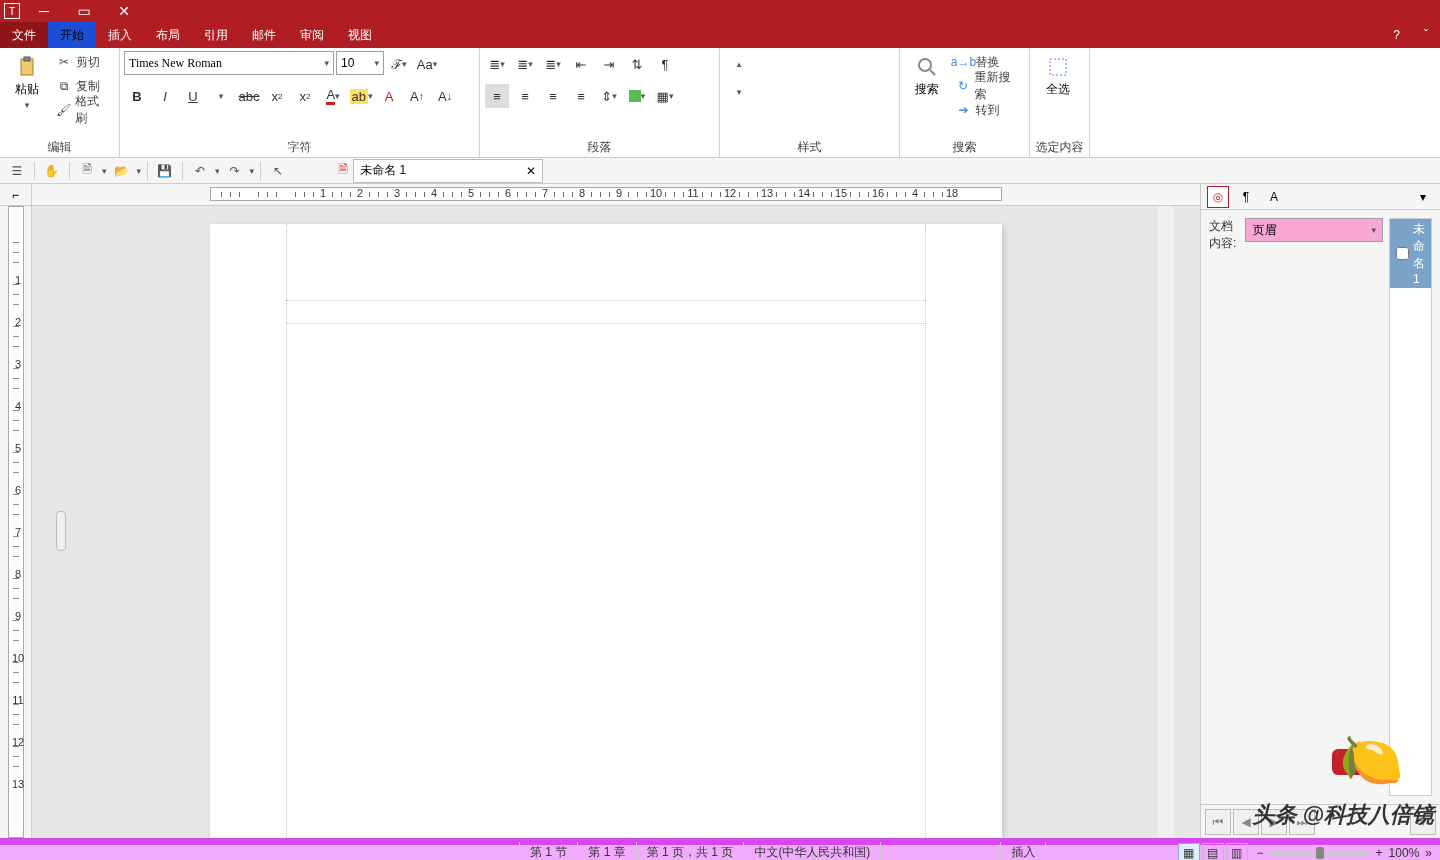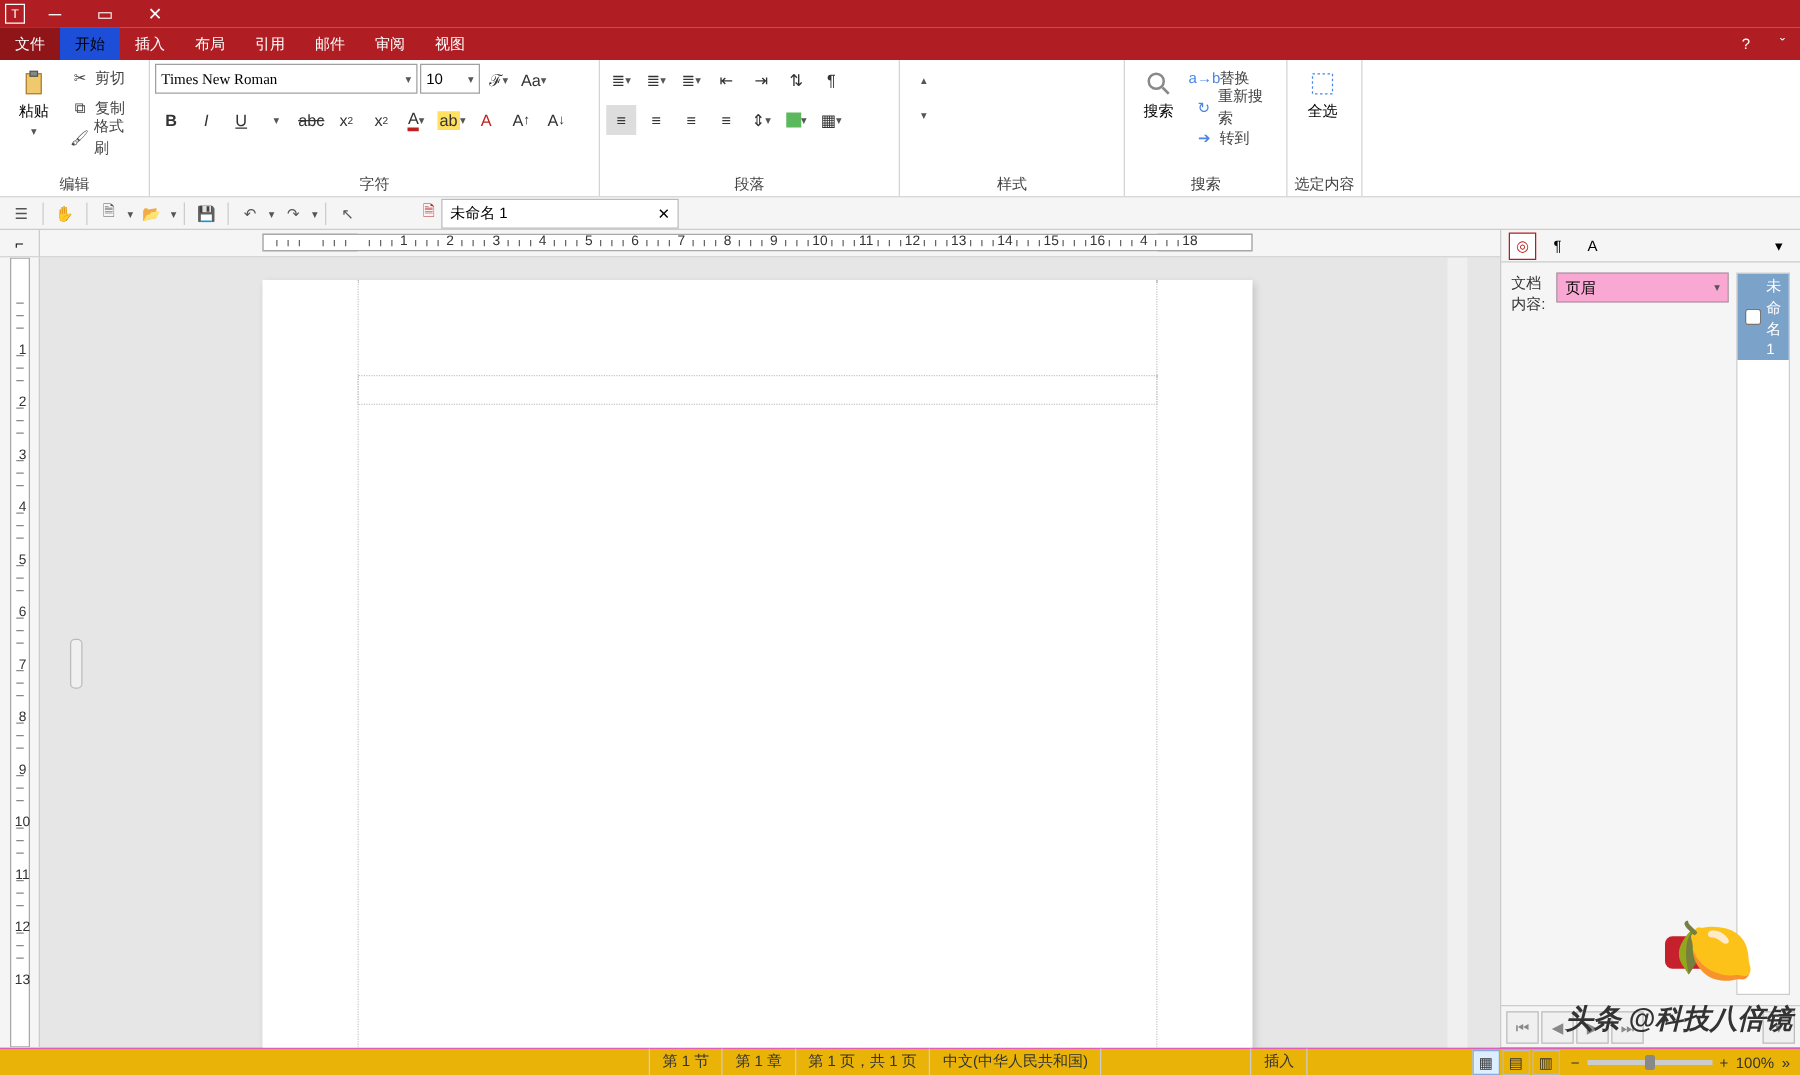--- a/index.html
+++ b/index.html
@@ -76,21 +76,21 @@
 .rp-tabbtn.active { border: 1px solid #b01e23; background: #fff; }
 .rp-body { padding: 8px; display: flex; flex-direction: row; gap: 6px; flex: 1; }
 .rp-label { font-size: 12px; color: #333; }
 .rp-select { border: 1px solid #a0a0a0; height: 24px; background: #f9a8d4; padding: 0 6px; display: flex; align-items: center; width: 100%; }
 .rp-list { flex: 1; background: #fff; border: 1px solid #ccc; }
 .rp-item { background: #7ba3c9; color: #fff; padding: 2px 6px; display: flex; align-items: center; gap: 4px; font-size: 12px; }
 .rp-nav { height: 34px; border-top: 1px solid #ccc; display: flex; align-items: center; justify-content: center; gap: 2px; padding: 0 4px; }
 .rp-navbtn { width: 26px; height: 26px; border: 1px solid #bbb; background: #f0f0f0; display: flex; align-items: center; justify-content: center; cursor: pointer; color: #888; }
 
 
-.statusbar { height: 22px; background: #eab308; border-top: 1px solid #d946ef; display: flex; align-items: center; font-size: 12px; color: #333; }
+.statusbar { height: 22px; background: #f0abfc; border-top: 7px solid #d946ef; display: flex; align-items: center; font-size: 12px; color: #333; }
 .statseg { border-right: 1px solid #ccc; padding: 0 10px; height: 22px; display: flex; align-items: center; }
 .viewbtns { display: flex; }
 .vb { width: 22px; height: 20px; border: 1px solid #bbb; margin: 0 1px; display: flex; align-items: center; justify-content: center; cursor: pointer; }
 .vb.active { background: #ddeeff; border-color: #88aadd; }
 .zoom { display: flex; align-items: center; gap: 6px; padding: 0 8px; }
 .zoomslider { width: 100px; height: 4px; background: #ccc; position: relative; }
 .zoomslider::before { content: ""; position: absolute; left: 50%; top: -4px; width: 8px; height: 12px; background: #888; border-radius: 2px; transform: translateX(-50%); }
 
 .watermark { position: absolute; right: 6px; bottom: 30px; font-size: 22px; font-weight: bold; font-style: italic; color: #333; pointer-events: none; z-index: 100; }
 .lemon { position: absolute; right: 28px; bottom: 70px; width: 80px; height: 60px; display: flex; align-items: center; justify-content: center; font-size: 52px; color: #8ac926; z-index: 99; pointer-events: none; }

